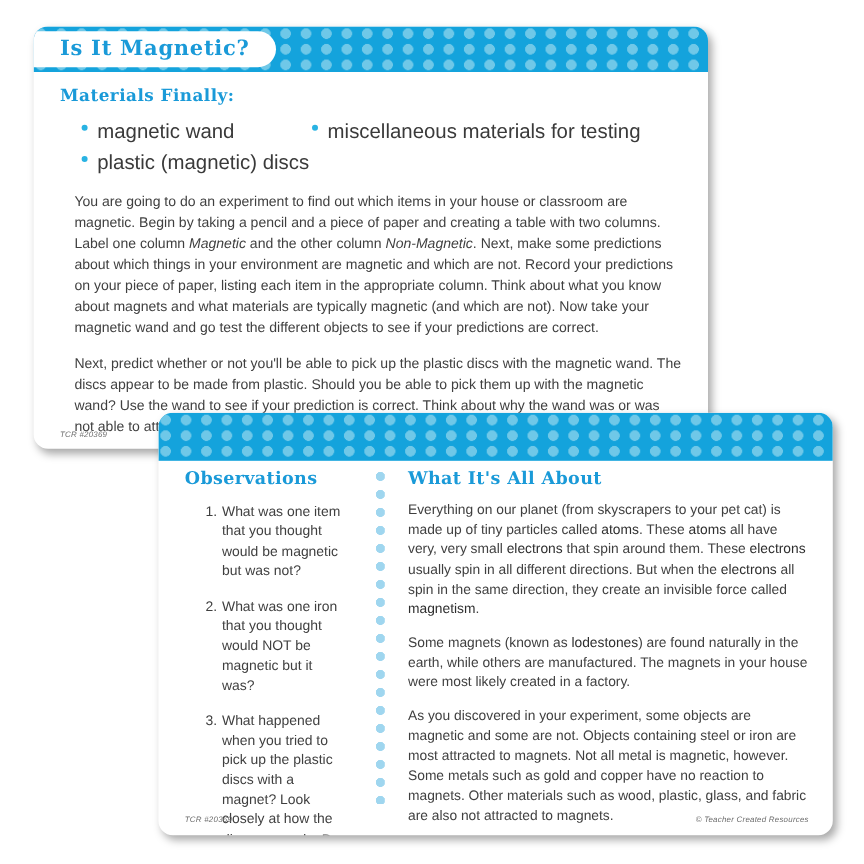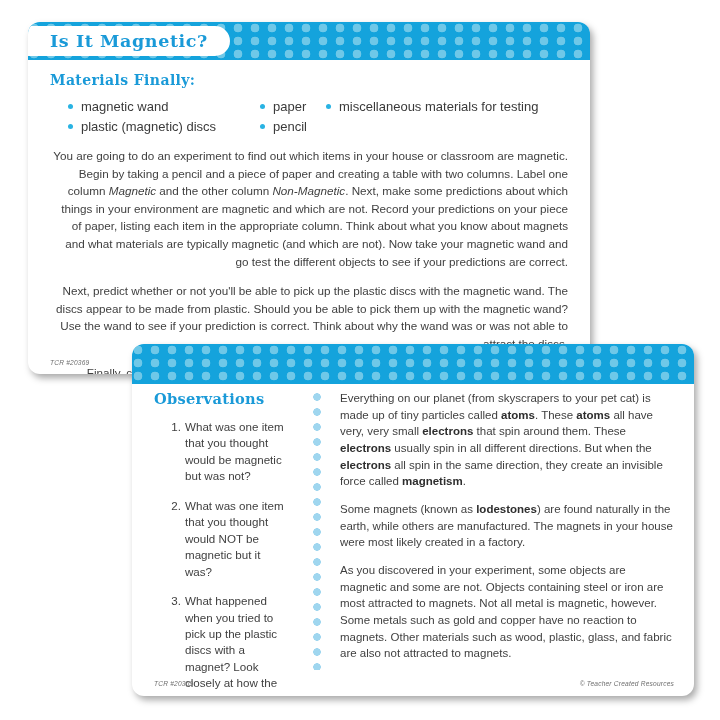--- a/index.html
+++ b/index.html
@@ -91,21 +91,21 @@
     letter-spacing: 0.4px;
     color: #1a9ad8;
     margin: 2px 0 9px 0;
   }
 
   
   .materials {
     display: flex;
     align-items: flex-start;
     margin: 0 0 10px 0;
-    font-size: 13px;
+    font-size: 17px;
     color: #3a3a3a;
   }
   .mat-col { margin-right: 0; }
   .mat-col.c1 { width: 192px; padding-left: 18px; }
   .mat-col.c2 { width: 66px; }
   .mat-col.c3 { width: auto; }
   .mat-item {
     position: relative;
     padding-left: 13px;
     line-height: 1.55;
@@ -119,22 +119,22 @@
     width: 5px;
     height: 5px;
     border-radius: 50%;
     background: #29b3e3;
   }
 
   .body-para {
     font-size: 11.7px;
     line-height: 1.5;
     color: #3f3f3f;
-    margin: 0 0 12px 0;
-    text-align: right;
+    margin: 0 0 12px 12px;
+    text-align: left;
   }
   .body-para em { font-style: italic; }
 
   .page-footer {
     position: absolute;
     left: 22px;
     right: 22px;
     bottom: 8px;
     display: flex;
     justify-content: space-between;
@@ -214,21 +214,21 @@
     text-align: right;
     color: #3f3f3f;
   }
 
   .rp {
     font-size: 11.5px;
     line-height: 1.45;
     color: #3f3f3f;
     margin: 0 0 11px 0;
   }
-  .rp b { font-weight: bold; color: #2e2e2e; }
+  .rp b { font-weight: normal; color: #2e2e2e; }
 
   .page-footer2 {
     position: absolute;
     left: 22px;
     right: 20px;
     bottom: 9px;
     display: flex;
     justify-content: space-between;
     font-size: 6.6px;
     font-style: italic;
@@ -251,24 +251,20 @@
 
     <div class="page-body">
 
       <div class="section-heading">Materials Finally:</div>
 
       <div class="materials">
         <div class="mat-col c1">
           <div class="mat-item">magnetic wand</div>
           <div class="mat-item">plastic (magnetic) discs</div>
         </div>
-        <div class="mat-col c2">
-          <div class="mat-item">paper</div>
-          <div class="mat-item">pencil</div>
-        </div>
         <div class="mat-col c3">
           <div class="mat-item">miscellaneous materials for testing</div>
         </div>
       </div>
 
       <p class="body-para">You are going to do an experiment to find out which items in your house or classroom are magnetic.  Begin by taking a pencil and a piece of paper and creating a table with two columns.  Label one column <em>Magnetic</em> and the other column <em>Non-Magnetic</em>.  Next, make some predictions about which things in your environment are magnetic and which are not.  Record your predictions on your piece of paper, listing each item in the appropriate column.  Think about what you know about magnets and what materials are typically magnetic (and which are not).  Now take your magnetic wand and go test the different objects to see if your predictions are correct.</p>
       <p class="body-para">Next, predict whether or not you'll be able to pick up the plastic discs with the magnetic wand.  The discs appear to be made from plastic.  Should you be able to pick them up with the magnetic wand?  Use the wand to see if your prediction is correct.  Think about why the wand was or was not able to attract the discs.</p>
       <p class="body-para">Finally, create a list of items that may or may not be magnetic.  Try to include at least a couple challenging items and see if you can stump your friends (Hint: Not all metal is magnetic!).</p>
 
     </div>
@@ -282,28 +278,29 @@
   <div class="card" id="page2">
 
     <div class="topband tall"></div>
 
     <div class="two-col">
 
       <div class="col-left">
         <div class="heading2">Observations</div>
         <ol class="obs">
           <li>What was one item that you thought would be magnetic but was not?</li>
-          <li>What was one item that you thought would NOT be magnetic but it was?</li>
+          <li>What was one iron that you thought would NOT be magnetic but it was?</li>
           <li>What happened when you tried to pick up the plastic discs with a magnet?  Look closely at how the disc was made.  Do you see any parts that are not plastic?</li>
         </ol>
       </div>
 
       <div class="col-divider"></div>
 
       <div class="col-right">
+        <div class="heading2">What It's All About</div>
         <p class="rp">Everything on our planet (from skyscrapers to your pet cat) is made up of tiny particles called <b>atoms</b>.  These <b>atoms</b> all have very, very small <b>electrons</b> that spin around them.  These <b>electrons</b> usually spin in all different directions.  But when the <b>electrons</b> all spin in the same direction, they create an invisible force called <b>magnetism</b>.</p>
         <p class="rp">Some magnets (known as <b>lodestones</b>) are found naturally in the earth, while others are manufactured.  The magnets in your house were most likely created in a factory.</p>
         <p class="rp">As you discovered in your experiment, some objects are magnetic and some are not.  Objects containing steel or iron are most attracted to magnets.  Not all metal is magnetic, however.  Some metals such as gold and copper have no reaction to magnets.  Other materials such as wood, plastic, glass, and fabric are also not attracted to magnets.</p>
 
       </div>
 
     </div>
 
     <div class="page-footer2">
       <span>TCR #20369</span>

